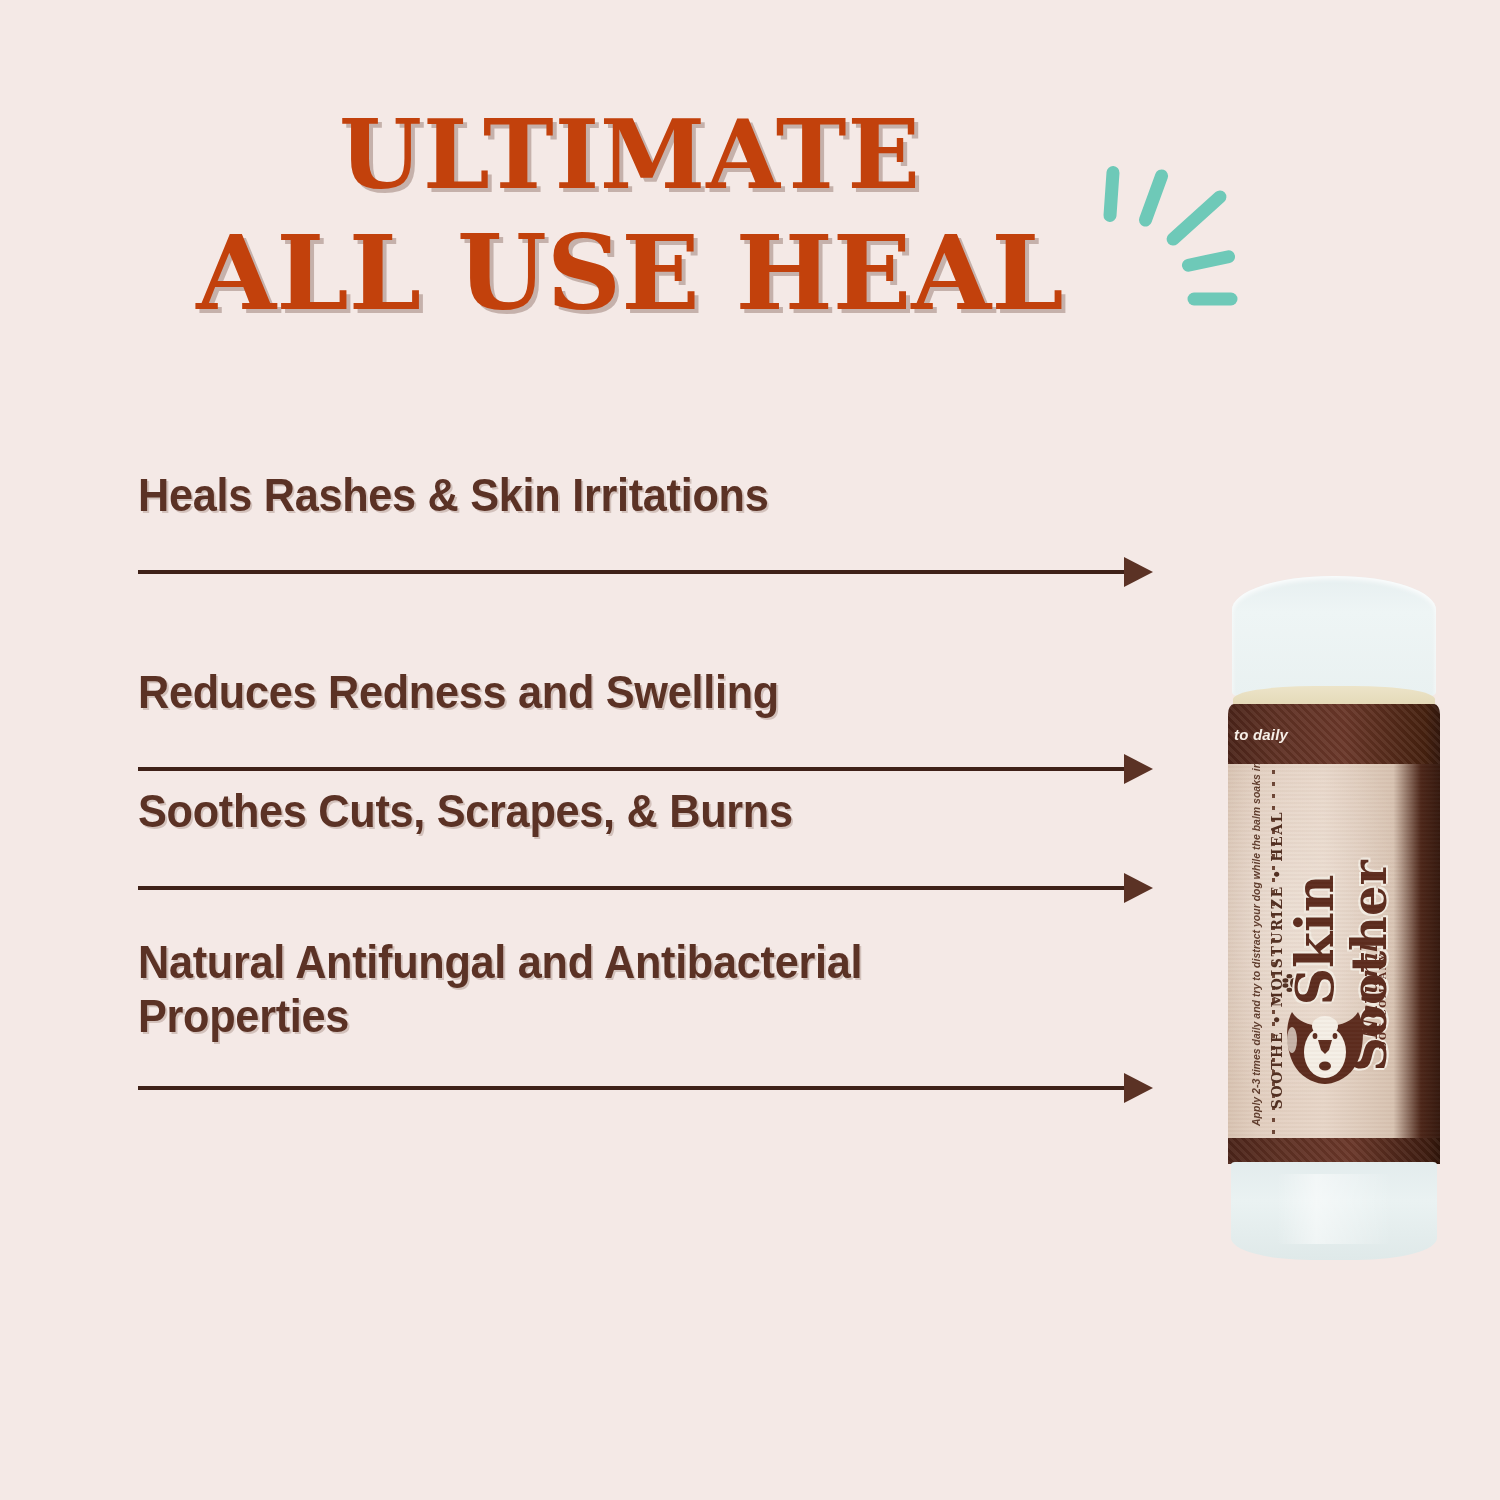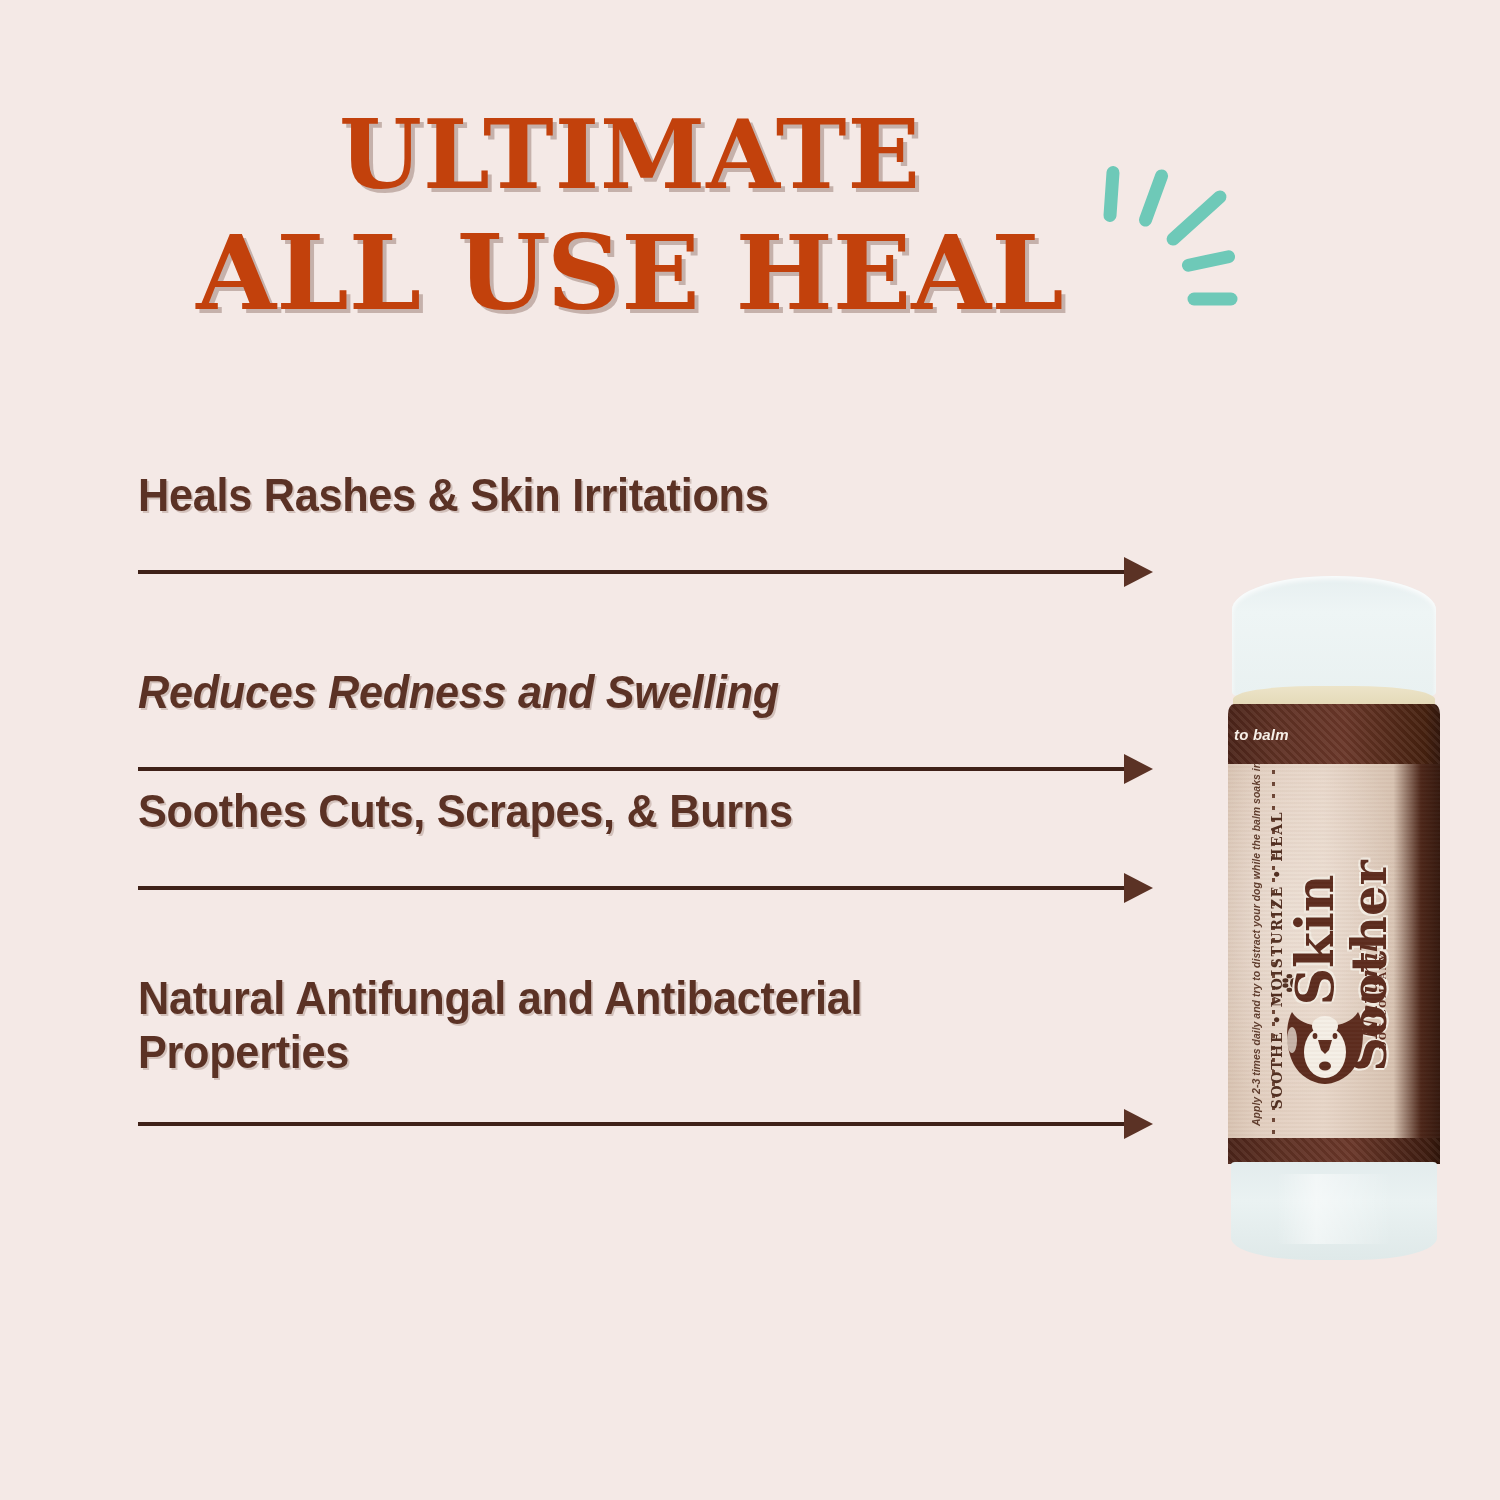--- a/index.html
+++ b/index.html
@@ -97,27 +97,27 @@
     top: 0;
     width: 0;
     height: 0;
     border-top: 15px solid transparent;
     border-bottom: 15px solid transparent;
     border-left: 29px solid #5b3225;
   }
 
   .b1 { padding-top: 0; }
   .b1 .arrow { margin-top: 35px; }
-  .b2 { margin-top: 78px; font-style: italic; }
+  .b2 { margin-top: 78px; }
   .b2 .arrow { margin-top: 35px; }
   .b3 { }
   .b3 .arrow { margin-top: 35px; }
   .b4 { margin-top: 78px; }
   .b4 .arrow { margin-top: 35px; }
-  .b5 { margin-top: 68px; }
+  .b5 { margin-top: 32px; }
   .b5 .arrow { margin-top: 30px; }
 
   
   #tube {
     position: absolute;
     left: 1228px;
     top: 576px;
     width: 212px;
     height: 716px;
   }
@@ -380,21 +380,21 @@
   </div>
 
 </div>
 
 <div id="tube">
 
   <div id="cap"></div>
   <div id="balm"></div>
 
   <div id="band-top">
-    <span class="to-open">to balm</span>
+    <span class="to-open">to daily</span>
   </div>
 
   <div id="label">
     <span class="dotline"></span>
 
     <div class="side-fine">Apply 2-3 times daily and try to distract your dog while the balm soaks in.</div>
     <div class="side-tag">SOOTHE • MOISTURIZE • HEAL</div>
 
     <svg class="paw" viewBox="0 0 24 22">
       <ellipse cx="12" cy="15" rx="6.4" ry="5.2" fill="#4f2c1e"></ellipse>

